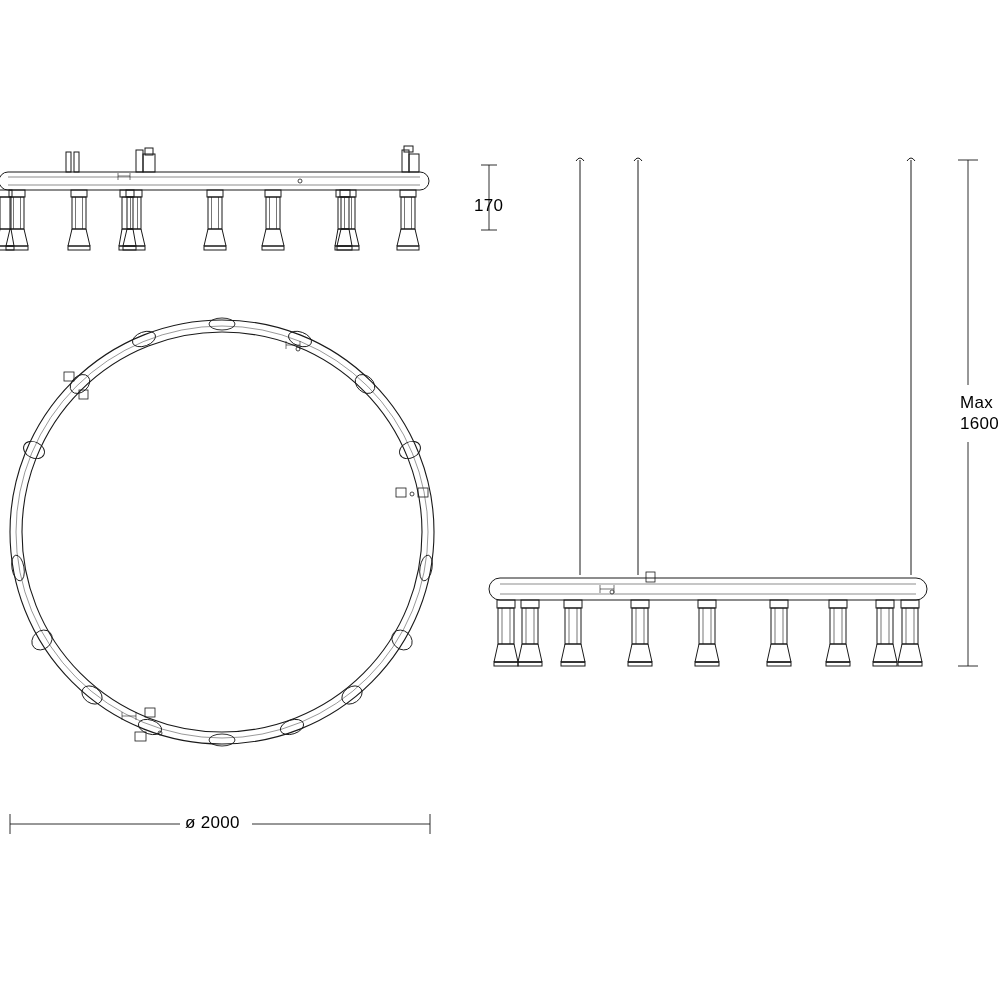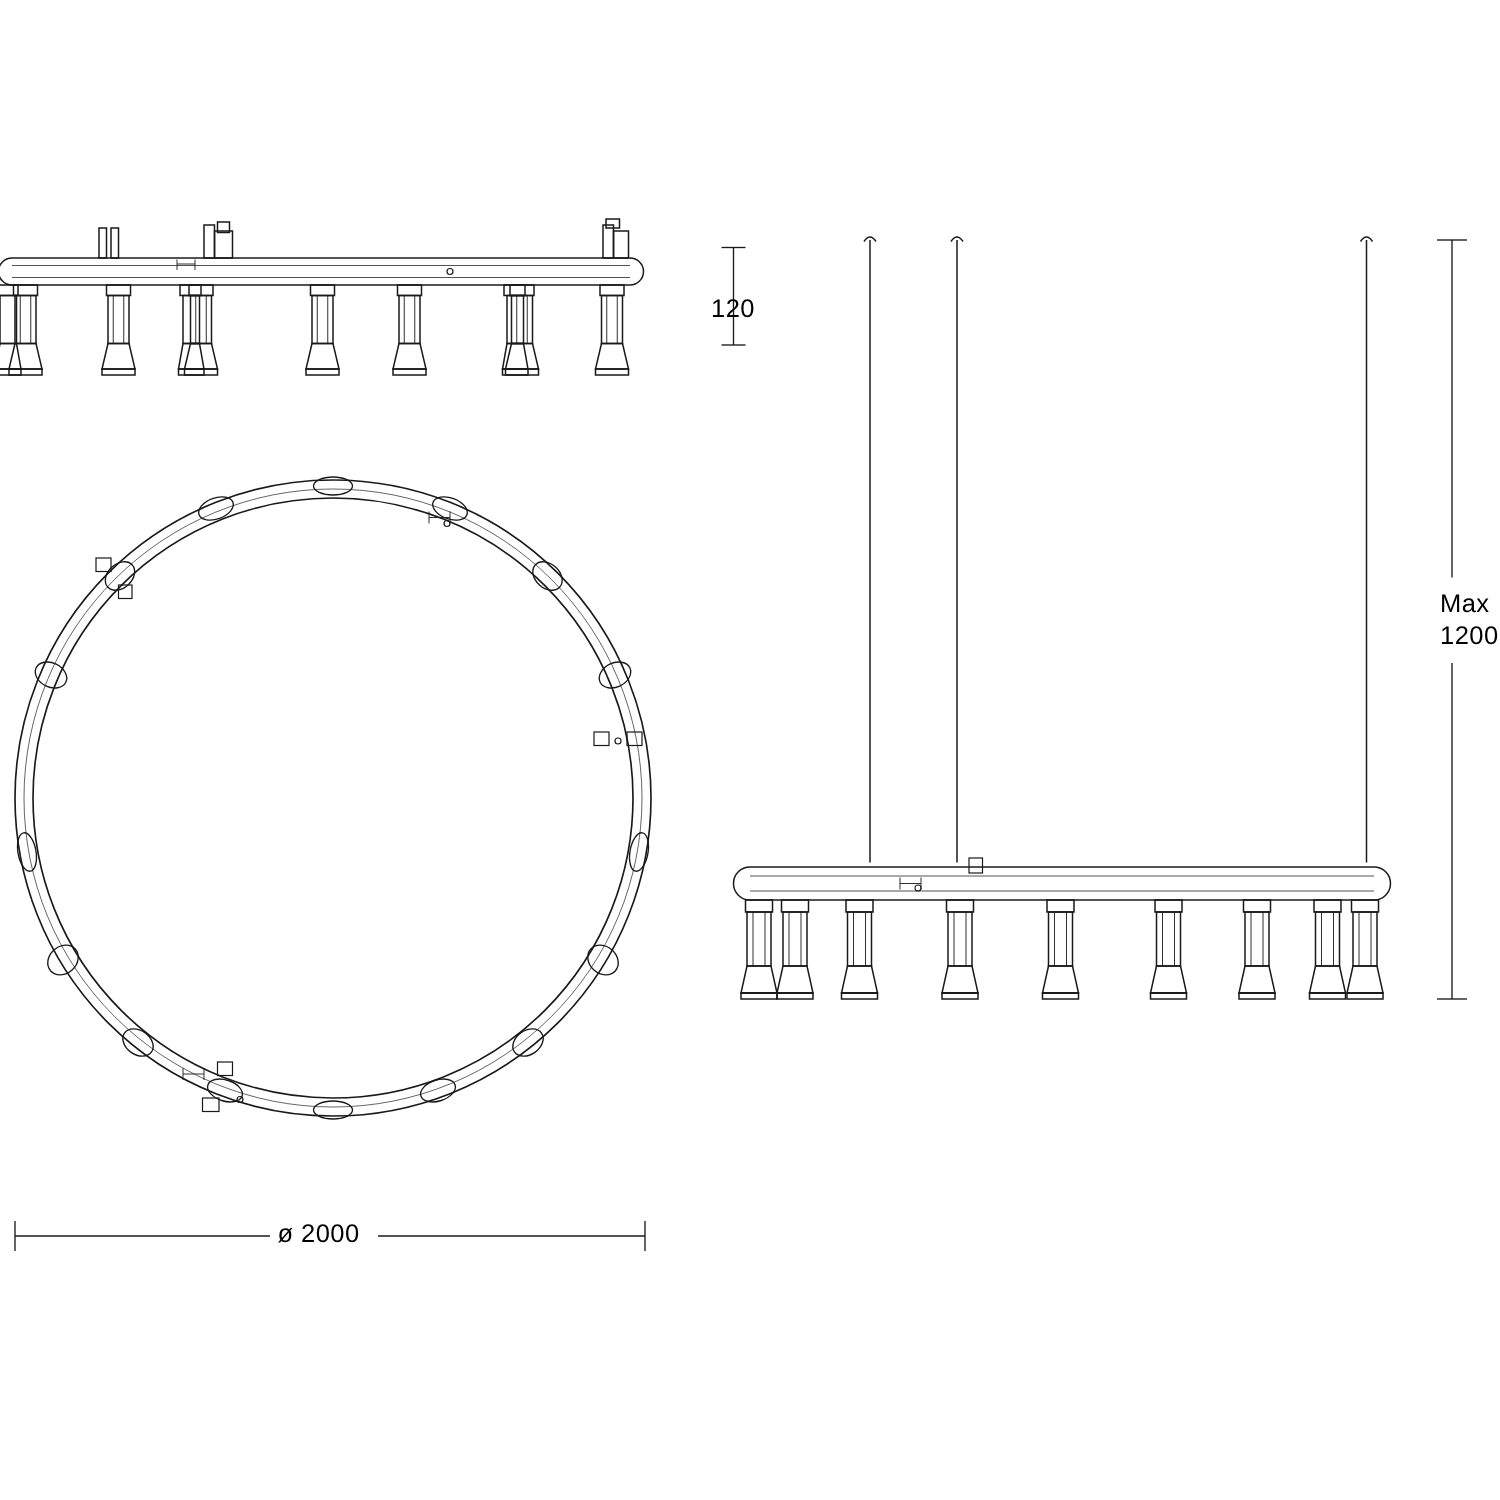--- a/index.html
+++ b/index.html
@@ -223,16 +223,16 @@
   </g>
 
   <g>
     <line x1="968" y1="160" x2="968" y2="385" stroke="#1a1a1a" stroke-width="0.9"></line>
     <line x1="968" y1="442" x2="968" y2="666" stroke="#1a1a1a" stroke-width="0.9"></line>
     <line x1="958" y1="160" x2="978" y2="160" stroke="#1a1a1a" stroke-width="0.9"></line>
     <line x1="958" y1="666" x2="978" y2="666" stroke="#1a1a1a" stroke-width="0.9"></line>
   </g>
 </svg>
 
-<div class="dim-label" id="label-220">120</div>
+<div class="dim-label" id="label-220">170</div>
 <div class="dim-label" id="label-max1600">Max
-1200</div>
+1600</div>
 <div class="dim-label" id="label-diameter">ø 2000</div>
 
 </body></html>

